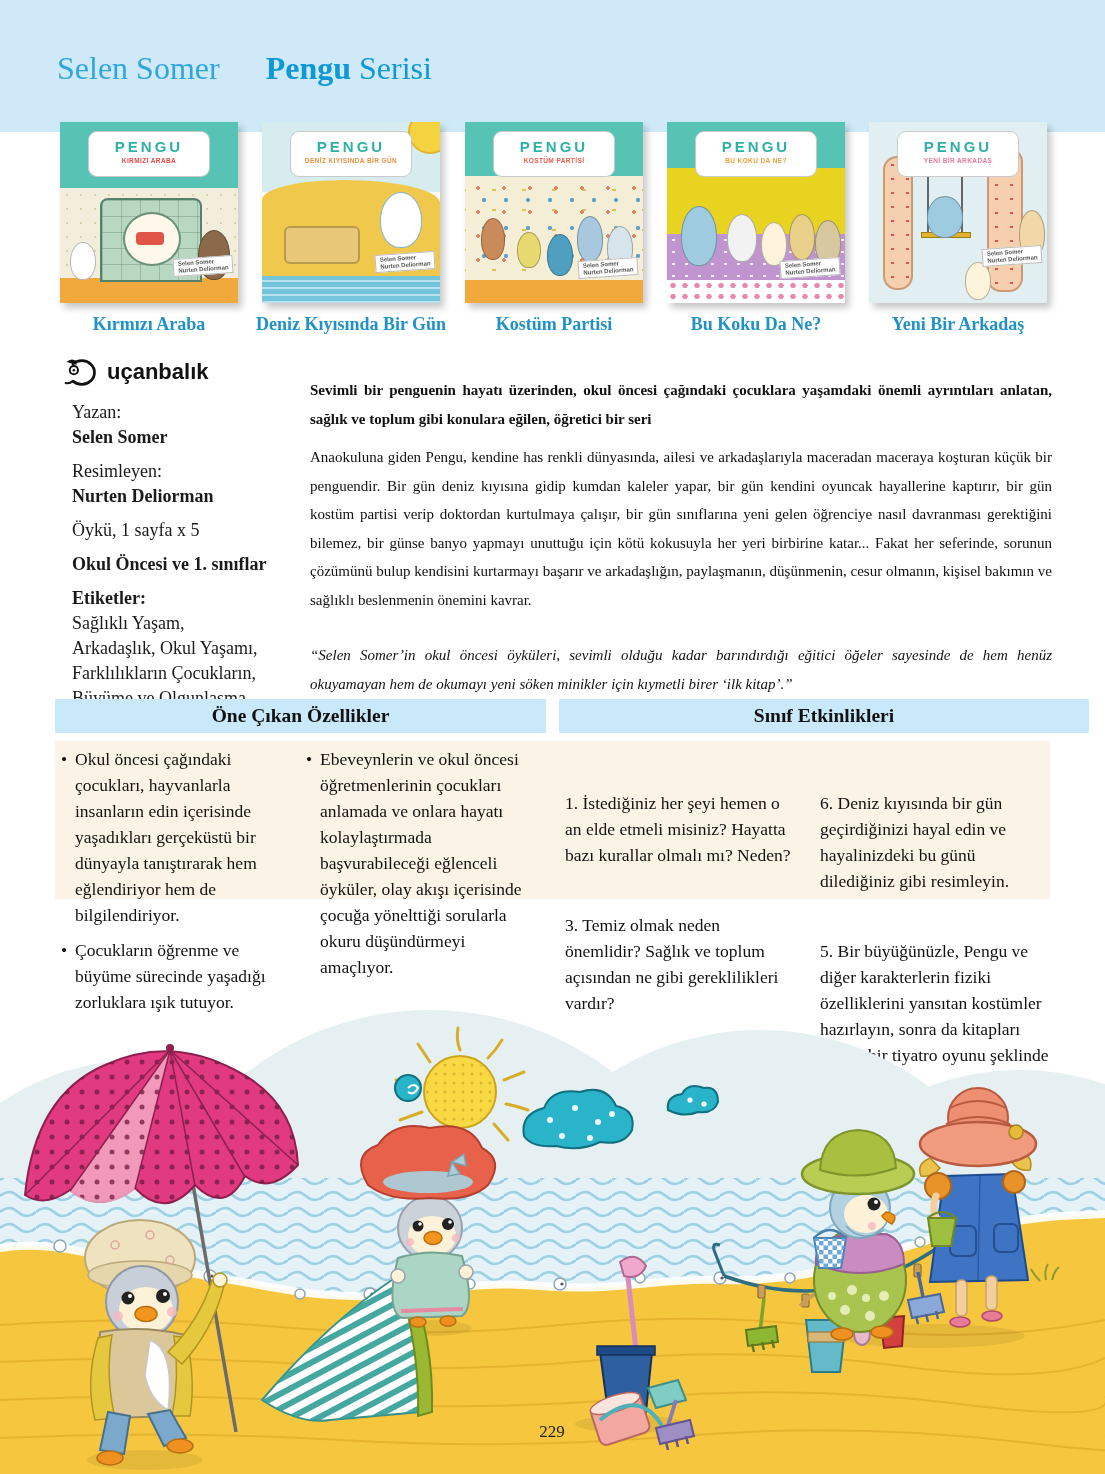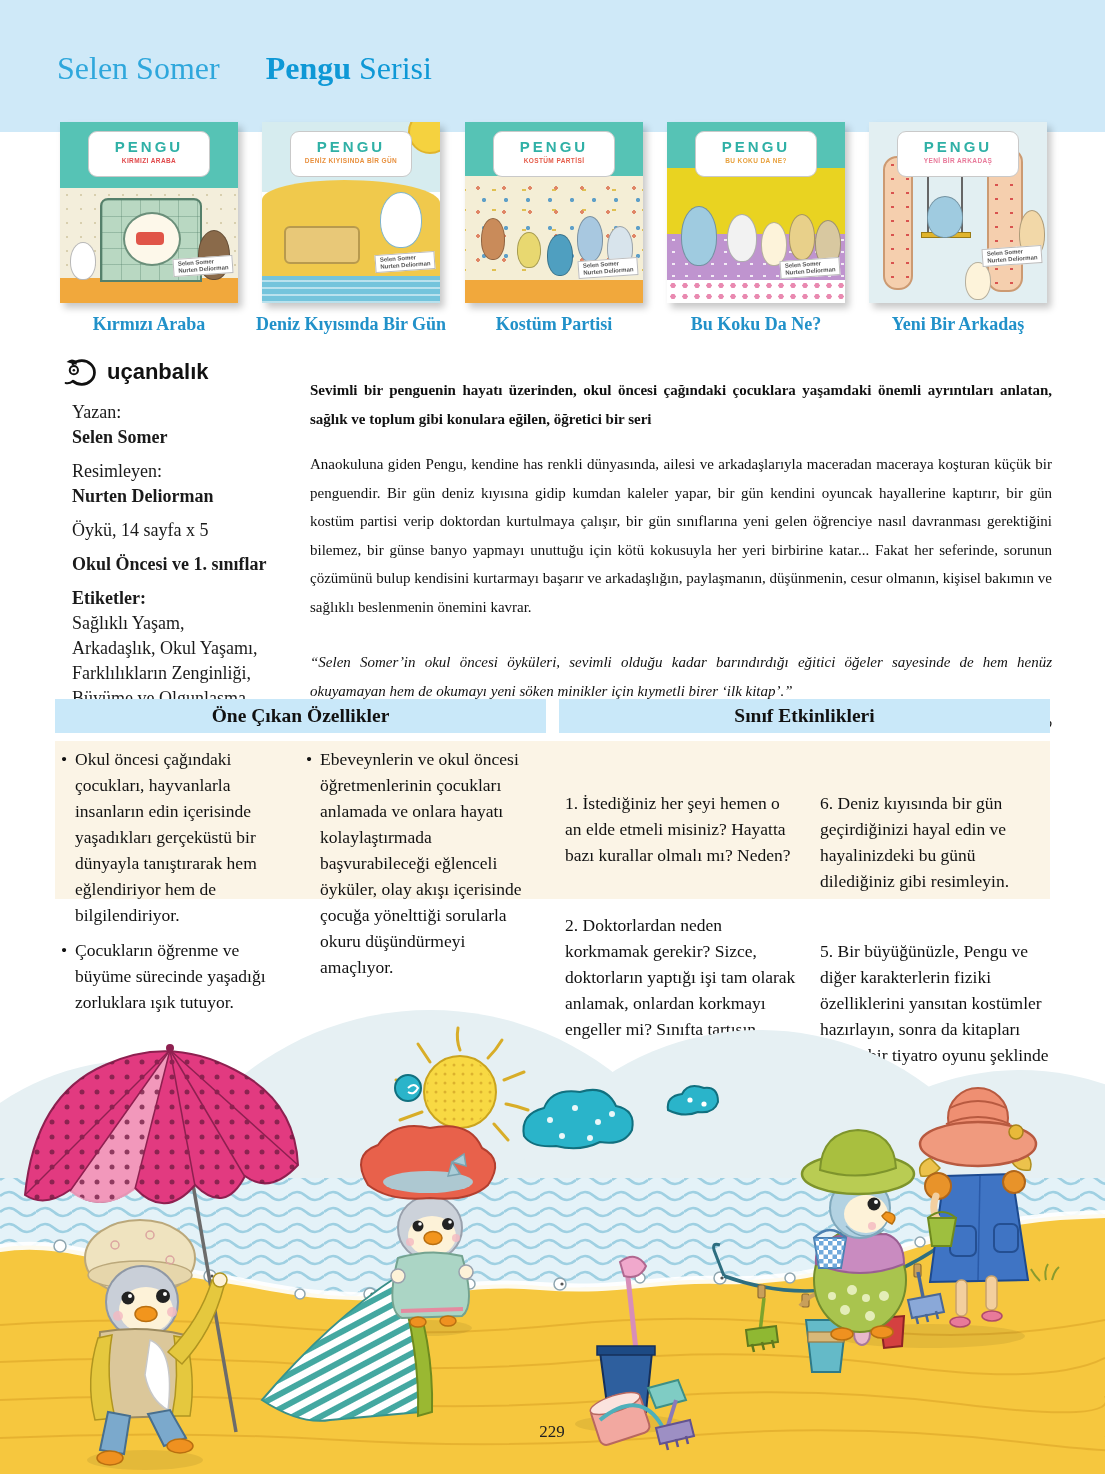--- a/index.html
+++ b/index.html
@@ -66,30 +66,30 @@
   
   .logo{position:absolute;left:62px;top:356px;display:flex;align-items:center;}
   .logo .lname{font-family:"Liberation Sans",sans-serif;font-weight:800;font-size:22px;color:#111;margin-left:3px;}
   .side{position:absolute;left:72px;top:400px;width:240px;font-size:18px;line-height:25px;color:#1a1a1a;}
   .side .blk{margin-bottom:9px;}
   .side .b{font-weight:700;}
 
   
   .main{position:absolute;left:310px;top:376px;width:742px;font-size:15px;line-height:28.5px;color:#111;}
   .intro{font-weight:700;text-align:justify;}
-  .bodytext{margin-top:17px;text-align:justify;}
+  .bodytext{margin-top:10px;text-align:justify;}
   .quote{margin-top:27px;font-style:italic;text-align:justify;}
   .attr{text-align:right;margin-top:4px;}
   .attr .src{font-style:italic;}
 
   
   .secbar{position:absolute;top:699px;height:34px;background:#c9e8f9;display:flex;align-items:center;justify-content:center;
           font-weight:700;font-size:19.5px;color:#111;}
   .secbar.left{left:55px;width:491px;}
-  .secbar.right{left:559px;width:491px;}
+  .secbar.right{left:559px;width:530px;}
   .cream{position:absolute;left:55px;top:741px;width:995px;height:158px;background:#fbf4e6;}
   .col{position:absolute;top:746px;width:234px;font-size:17.5px;line-height:26px;color:#111;}
   .col.f1{left:60px;}  .col.f2{left:305px;}
   .col.a1{left:565px;} .col.a2{left:820px;}
   .fitem{position:relative;padding-left:15px;margin-bottom:9px;}
   .fitem::before{content:"\2022";position:absolute;left:1px;}
   .aitem{margin-bottom:9px;margin-top:44px;}
 
   
   .scene{position:absolute;left:0;top:980px;width:1105px;height:494px;}
@@ -219,27 +219,27 @@
 
   <div class="side">
     <div class="blk">
       <div>Yazan:</div>
       <div class="b">Selen Somer</div>
     </div>
     <div class="blk">
       <div>Resimleyen:</div>
       <div class="b">Nurten Deliorman</div>
     </div>
-    <div class="blk">Öykü, 14 sayfa x 5</div>
+    <div class="blk">Öykü, 1 sayfa x 5</div>
     <div class="blk b">Okul Öncesi ve 1. sınıflar</div>
     <div>
       <div class="b">Etiketler:</div>
       <div>Sağlıklı Yaşam,</div>
       <div>Arkadaşlık, Okul Yaşamı,</div>
-      <div>Farklılıkların Zenginliği,</div>
+      <div>Farklılıkların Çocukların,</div>
       <div>Büyüme ve Olgunlaşma</div>
     </div>
   </div>
 
   <div class="main">
     <p class="intro" style="margin:0;">Sevimli bir penguenin hayatı üzerinden, okul öncesi çağındaki çocuklara yaşamdaki önemli ayrıntıları anlatan, sağlık ve toplum gibi konulara eğilen, öğretici bir seri</p>
     <p class="bodytext" style="margin-bottom:0;">Anaokuluna giden Pengu, kendine has renkli dünyasında, ailesi ve arkadaşlarıyla maceradan maceraya koşturan küçük bir penguendir. Bir gün deniz kıyısına gidip kumdan kaleler yapar, bir gün kendini oyuncak hayallerine kaptırır, bir gün kostüm partisi verip doktordan kurtulmaya çalışır, bir gün sınıflarına yeni gelen öğrenciye nasıl davranması gerektiğini bilemez, bir günse banyo yapmayı unuttuğu için kötü kokusuyla her yeri birbirine katar... Fakat her seferinde, sorunun çözümünü bulup kendisini kurtarmayı başarır ve arkadaşlığın, paylaşmanın, düşünmenin, cesur olmanın, kişisel bakımın ve sağlıklı beslenmenin önemini kavrar.</p>
     <p class="quote" style="margin-bottom:0;">“Selen Somer’in okul öncesi öyküleri, sevimli olduğu kadar barındırdığı eğitici öğeler sayesinde de hem henüz okuyamayan hem de okumayı yeni söken minikler için kıymetli birer ‘ilk kitap’.”</p>
     <p class="attr" style="margin:4px 0 0 0;"><span>E. Nida Dinçtürk, </span><span class="src">İyi Kitap</span></p>
   </div>
@@ -254,21 +254,20 @@
 
   <div class="col f1">
     <div class="fitem">Okul öncesi çağındaki çocukları, hayvanlarla insanların edin içerisinde yaşadıkları gerçeküstü bir dünyayla tanıştırarak hem eğlendiriyor hem de bilgilendiriyor.</div>
     <div class="fitem">Çocukların öğrenme ve büyüme sürecinde yaşadığı zorluklara ışık tutuyor.</div>
   </div>
   <div class="col f2">
     <div class="fitem">Ebeveynlerin ve okul öncesi öğretmenlerinin çocukları anlamada ve onlara hayatı kolaylaştırmada başvurabileceği eğlenceli öyküler, olay akışı içerisinde çocuğa yönelttiği sorularla okuru düşündürmeyi amaçlıyor.</div>
   </div>
   <div class="col a1">
     <div class="aitem">1. İstediğiniz her şeyi hemen o an elde etmeli misiniz? Hayatta bazı kurallar olmalı mı? Neden?</div>
-    <div class="aitem">2. Doktorlardan neden korkmamak gerekir? Sizce, doktorların yaptığı işi tam olarak anlamak, onlardan korkmayı engeller mi? Sınıfta tartışın.</div>
     <div class="aitem">3. Temiz olmak neden önemlidir? Sağlık ve toplum açısından ne gibi gereklilikleri vardır?</div>
   </div>
   <div class="col a2">
     <div class="aitem">6. Deniz kıyısında bir gün geçirdiğinizi hayal edin ve hayalinizdeki bu günü dilediğiniz gibi resimleyin.</div>
     <div class="aitem">5. Bir büyüğünüzle, Pengu ve diğer karakterlerin fiziki özelliklerini yansıtan kostümler hazırlayın, sonra da kitapları sınıfta bir tiyatro oyunu şeklinde canlandırın.</div>
   </div>
 
   <svg class="scene" viewBox="0 0 1105 494">
     <defs>
       <pattern id="wv" width="36" height="16" patternUnits="userSpaceOnUse">

